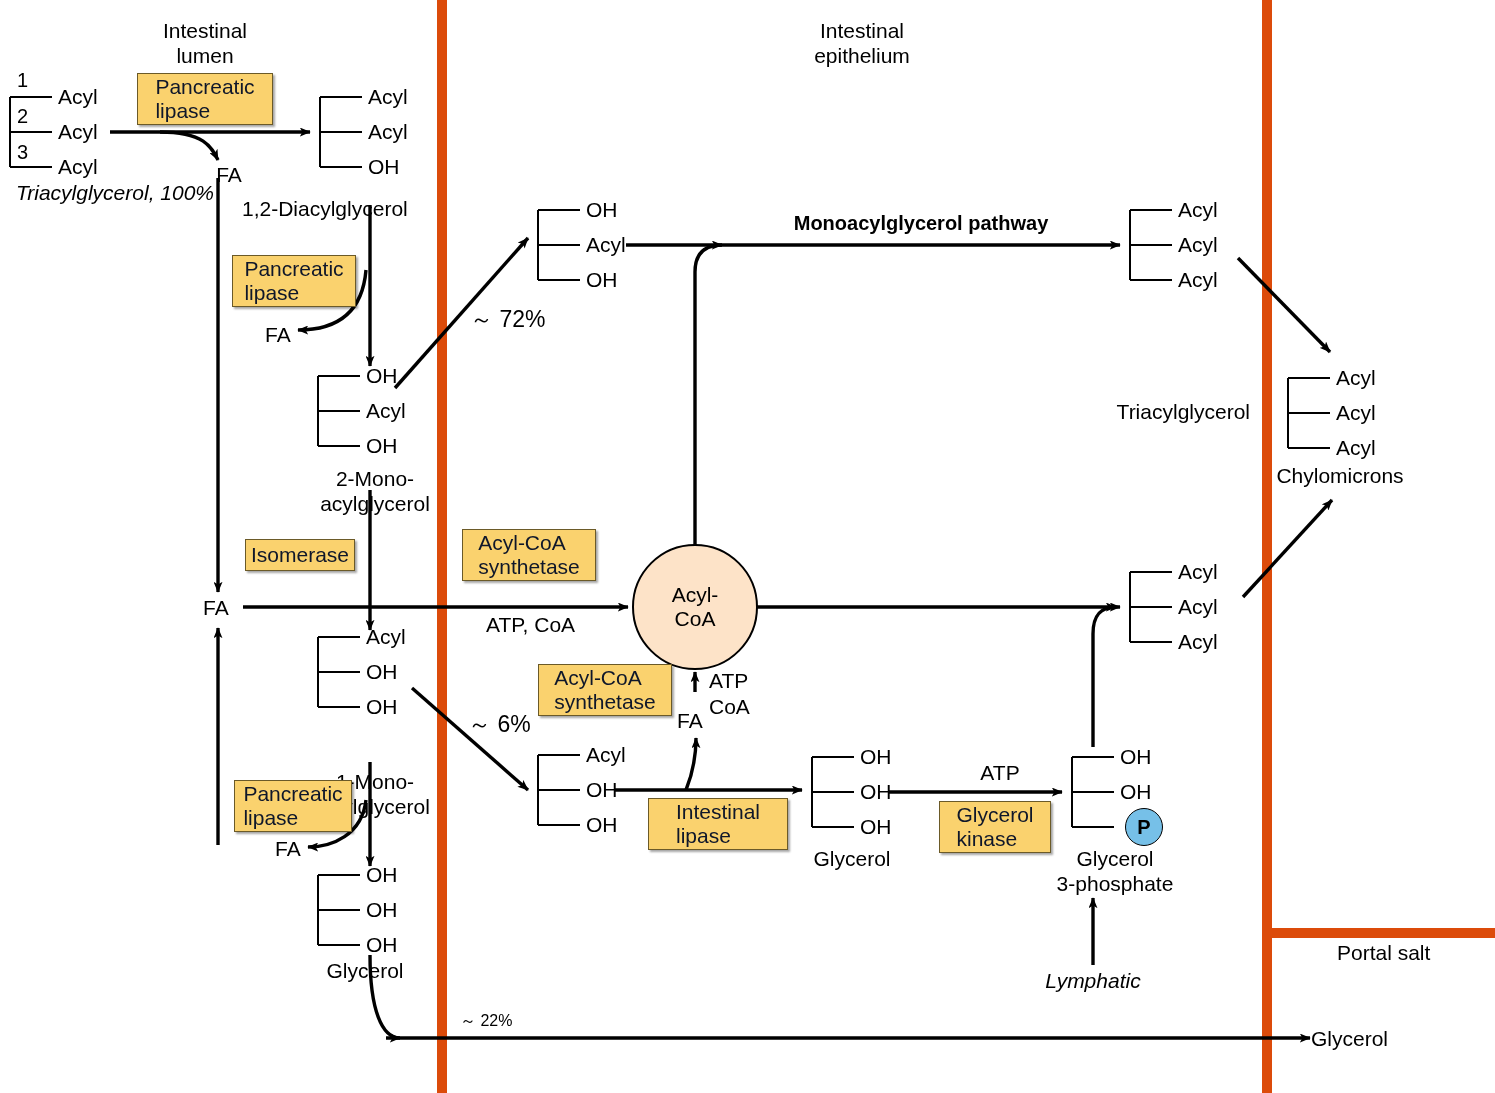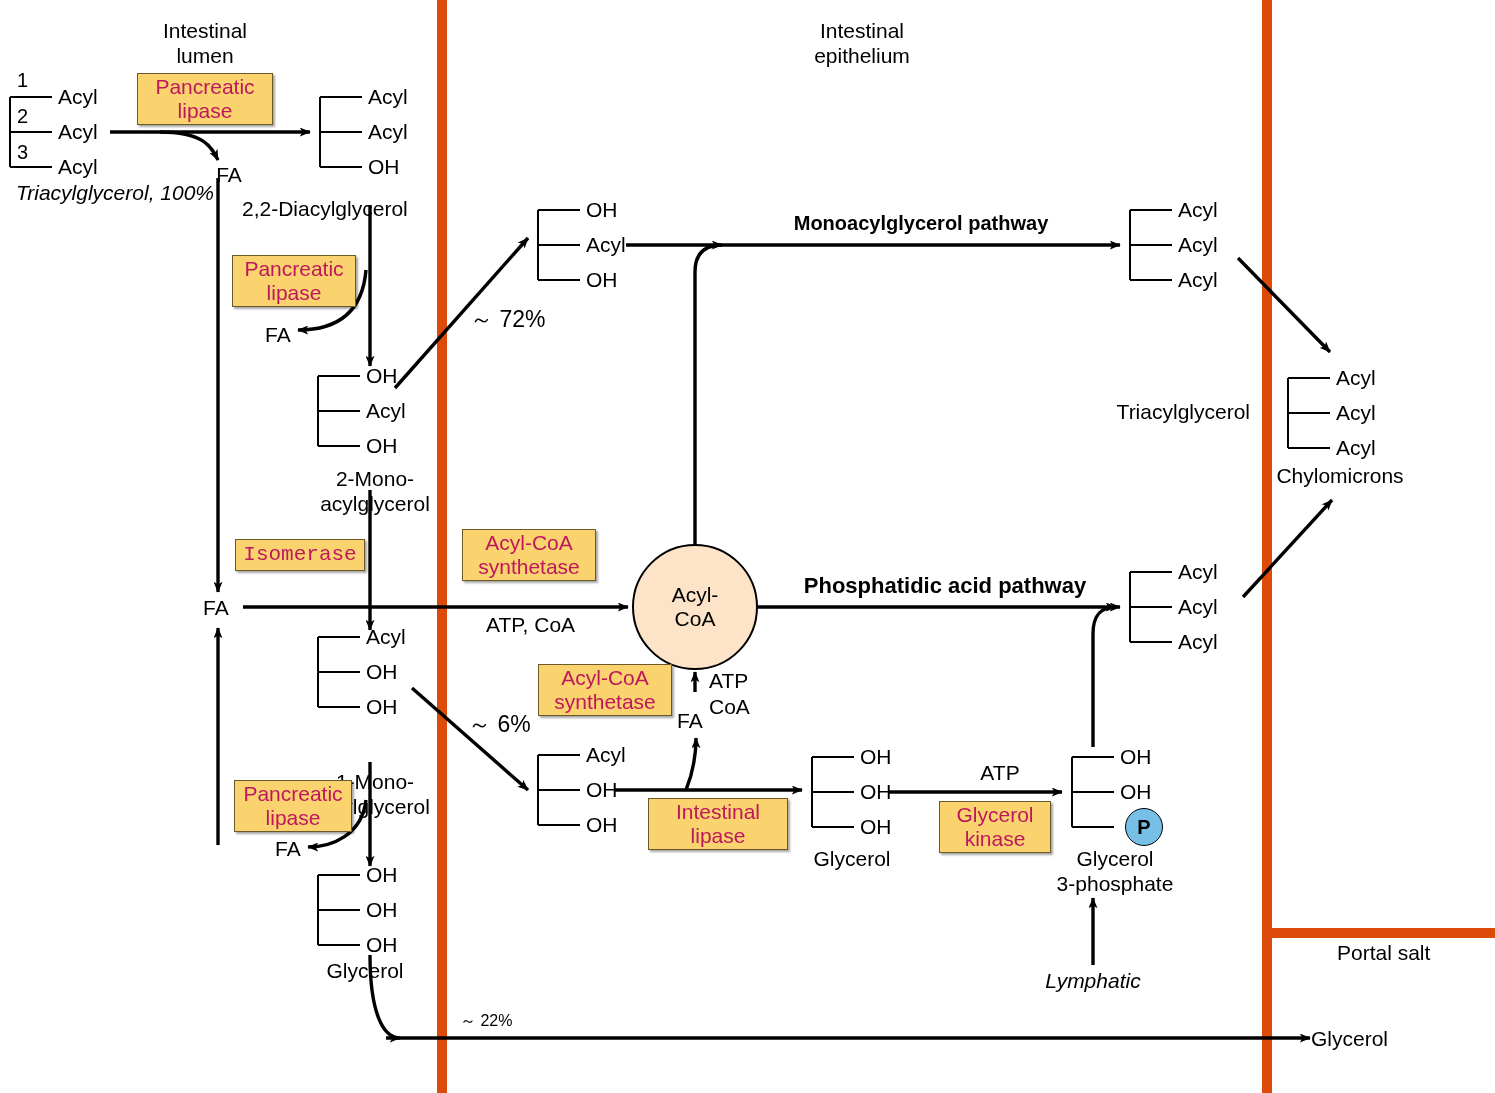--- a/index.html
+++ b/index.html
@@ -6,21 +6,21 @@
   #stage{position:relative;width:1495px;height:1093px;background:#fff;
          font-family:"Liberation Sans", sans-serif; color:#000; overflow:hidden;}
   #svg{position:absolute;left:0;top:0;width:1495px;height:1093px;}
   .lbl{position:absolute;font-size:21px;line-height:25px;white-space:pre;color:#000;}
   .lbl.c{text-align:center;transform:translateX(-50%);}
   .lbl.r{text-align:right;transform:translateX(-100%);}
   .lbl.ital{font-style:italic;}
   .lbl.bold{font-weight:bold;}
   .enzyme{position:absolute;background:#fad26e;border:1px solid #6b5a28;
           box-shadow:2px 2px 2px rgba(0,0,0,.35);
-          font-size:21px;line-height:24px;text-align:center;color:#be185d;
+          font-size:21px;line-height:24px;color:#0f172a;
           display:flex;align-items:center;justify-content:center;
           transform:translateX(-50%);padding:3px 10px;box-sizing:border-box;}
   .circ{position:absolute;border-radius:50%;background:#fde3c8;border:2px solid #000;
         display:flex;align-items:center;justify-content:center;text-align:center;
         font-size:21px;line-height:24px;transform:translate(-50%,-50%);}
   .pcirc{position:absolute;border-radius:50%;background:#76c0e8;border:1px solid #000;
          display:flex;align-items:center;justify-content:center;
          font-size:20px;font-weight:bold;transform:translate(-50%,-50%);}
 </style>
 </head>
@@ -143,34 +143,34 @@
   <div class="lbl" style="left:58px;top:154px;">Acyl</div>
   <div class="lbl" style="left:16px;top:180px;font-style:italic;">Triacylglycerol, 100%</div>
 
   <div class="enzyme" style="left:205px;top:73px;width:136px;height:52px;white-space:pre;">Pancreatic
 lipase</div>
   <div class="lbl c" style="left:229px;top:162px;">FA</div>
 
   <div class="lbl" style="left:368px;top:84px;">Acyl</div>
   <div class="lbl" style="left:368px;top:119px;">Acyl</div>
   <div class="lbl" style="left:368px;top:154px;">OH</div>
-  <div class="lbl" style="left:242px;top:196px;">2,2-Diacylglycerol</div>
+  <div class="lbl" style="left:242px;top:196px;">1,2-Diacylglycerol</div>
 
   <div class="enzyme" style="left:294px;top:255px;width:124px;height:52px;white-space:pre;">Pancreatic
 lipase</div>
   <div class="lbl" style="left:265px;top:322px;">FA</div>
 
 
   <div class="lbl" style="left:366px;top:363px;">OH</div>
   <div class="lbl" style="left:366px;top:398px;">Acyl</div>
   <div class="lbl" style="left:366px;top:433px;">OH</div>
   <div class="lbl c" style="left:375px;top:466px;line-height:25px;">2-Mono-
 acylglycerol</div>
 
-  <div class="enzyme" style="left:300px;top:539px;width:130px;height:32px;font-family:Liberation Mono, monospace;">Isomerase</div>
+  <div class="enzyme" style="left:300px;top:539px;width:110px;height:32px;">Isomerase</div>
 
   <div class="lbl" style="left:203px;top:595px;">FA</div>
 
   <div class="lbl" style="left:366px;top:624px;">Acyl</div>
   <div class="lbl" style="left:366px;top:659px;">OH</div>
   <div class="lbl" style="left:366px;top:694px;">OH</div>
   <div class="lbl c" style="left:375px;top:727px;line-height:25px;margin-top:42px;">1-Mono-
 acylglycerol</div>
 
   <div class="enzyme" style="left:293px;top:780px;width:118px;height:52px;white-space:pre;">Pancreatic
@@ -184,21 +184,20 @@
 
   <div class="lbl" style="left:470px;top:307px;font-size:23px;">～ 72%</div>
   <div class="lbl" style="left:468px;top:712px;font-size:23px;">～ 6%</div>
   <div class="lbl" style="left:460px;top:1008px;font-size:16px;">～ 22%</div>
 
   <div class="lbl" style="left:586px;top:197px;">OH</div>
   <div class="lbl" style="left:586px;top:232px;">Acyl</div>
   <div class="lbl" style="left:586px;top:267px;">OH</div>
 
   <div class="lbl c bold" style="left:921px;top:211px;font-size:20px;">Monoacylglycerol pathway</div>
-  <div class="lbl c bold" style="left:945px;top:573px;font-size:22px;">Phosphatidic acid pathway</div>
 
   <div class="enzyme" style="left:529px;top:529px;width:134px;height:52px;white-space:pre;">Acyl-CoA
 synthetase</div>
   <div class="lbl" style="left:486px;top:612px;">ATP, CoA</div>
 
   <div class="circ" style="left:695px;top:607px;width:122px;height:122px;">
     <span style="white-space:pre;">Acyl-
 CoA</span>
   </div>
 

